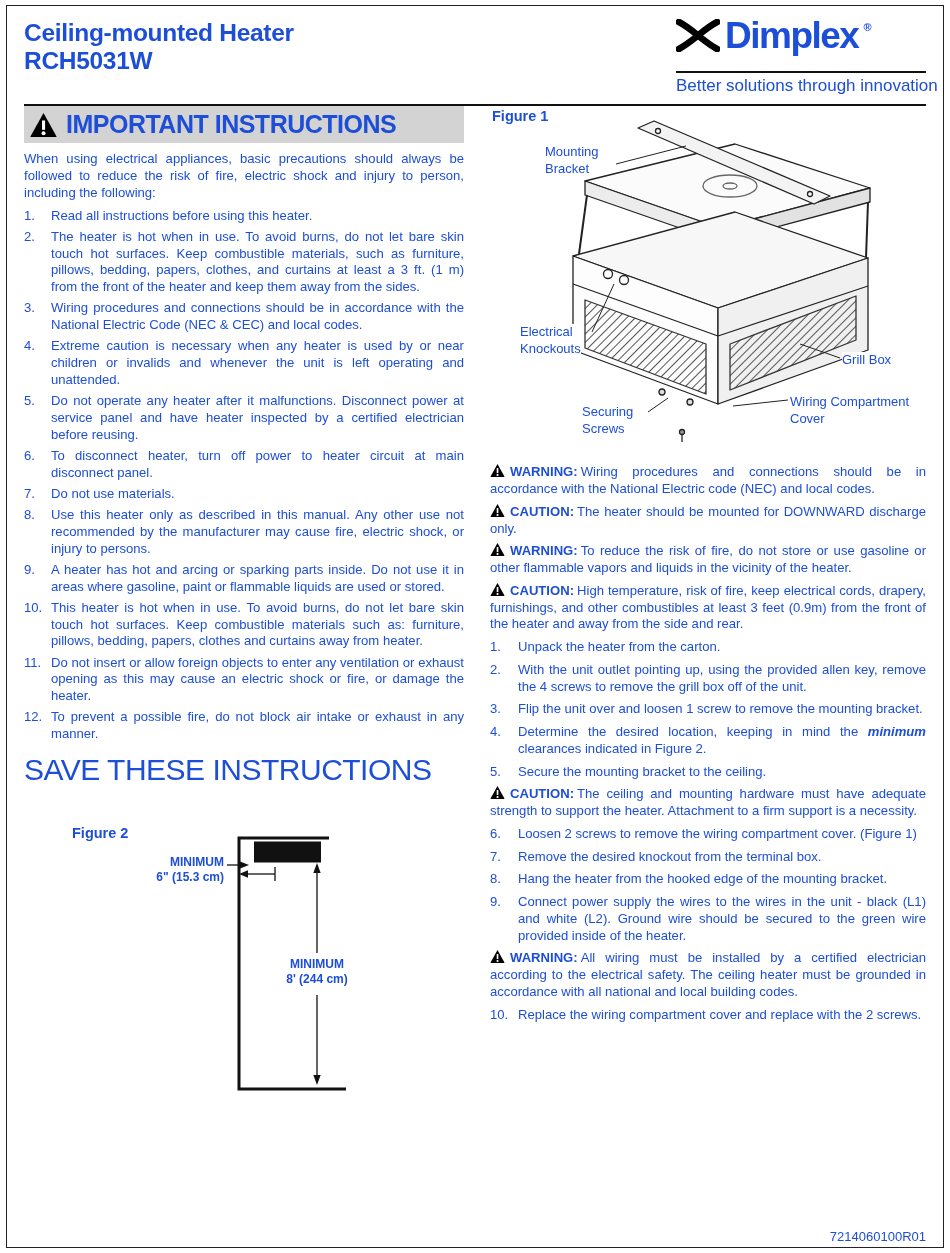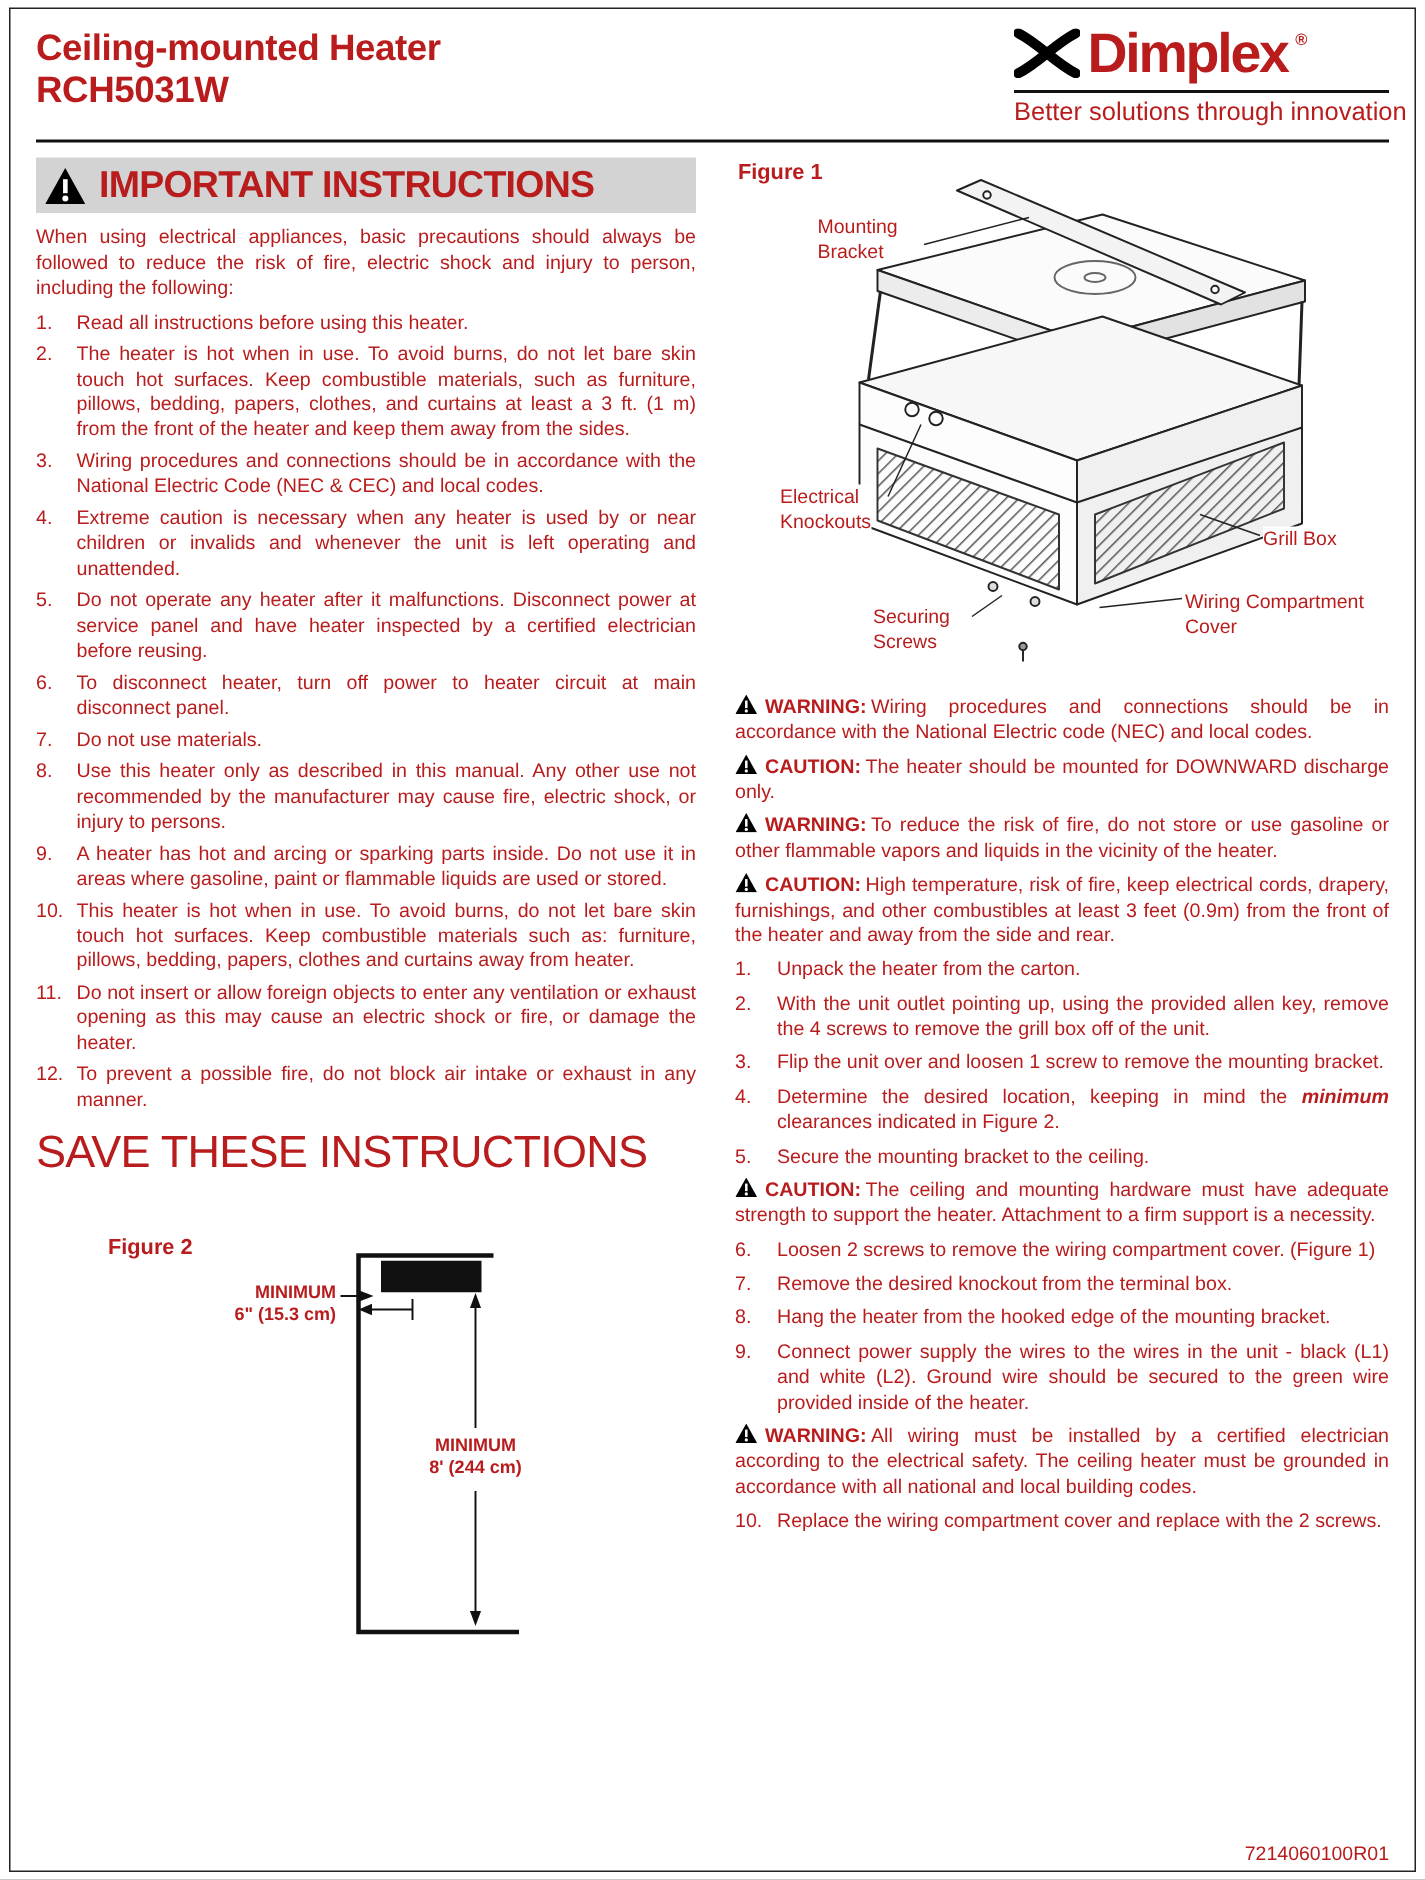--- a/index.html
+++ b/index.html
@@ -1,35 +1,35 @@
 <!DOCTYPE html>
 <html><head>
 <meta charset="utf-8">
 <style>
   *{box-sizing:border-box;margin:0;padding:0}
   html,body{background:#9a9a9a}
   .page{width:950px;height:1253px;background:#fff;position:relative;margin:0 auto;
-        font-family:"Liberation Sans","DejaVu Sans",sans-serif;color:#b91c1c;overflow:hidden}
+        font-family:"Liberation Sans","DejaVu Sans",sans-serif;color:#1d4ed8;overflow:hidden}
   .sheet{position:absolute;top:5px;left:6px;right:6px;bottom:5px;border:1.5px solid #222;
          padding:13px 17px 8px;overflow:hidden}
 
   
   .masthead{display:flex;justify-content:space-between;align-items:flex-start;
             padding-bottom:8px;border-bottom:2px solid #111}
   .prod-title{font-size:24.5px;font-weight:bold;line-height:1.13;letter-spacing:-.3px}
   .brand{width:250px}
   .brand-row{display:flex;align-items:flex-start;justify-content:flex-start;gap:5px;
-             border-bottom:2px solid #111;padding-bottom:8px}
+             border-bottom:2px solid #111;padding-bottom:19px}
   .brand-mark{width:44px;height:33px;flex:none}
   .brand-name{font-size:37px;font-weight:bold;letter-spacing:-1.5px;line-height:.9}
   .brand-reg{font-size:11px;font-weight:bold;align-self:flex-start;margin-top:2px}
   .brand-tagline{font-size:17px;padding-top:3px;white-space:nowrap}
 
   
-  .cols{display:flex;gap:26px;margin-top:10px;height:1138px}
+  .cols{display:flex;gap:26px;height:1138px}
   .col-l{width:440px;flex:none}
   .col-r{width:436px;flex:none;display:flex;flex-direction:column}
 
   .secbar{background:#d3d3d3;display:flex;align-items:center;gap:9px;padding:4px 6px;margin-bottom:8px}
   .secbar .t{font-weight:bold;white-space:nowrap}
   .secbar-imp .t{font-size:25px;letter-spacing:-.5px}
   .secbar-inst .t{font-size:26px;letter-spacing:-.3px}
   .secbar svg{flex:none}
   .intro{font-size:13.1px;line-height:1.28;text-align:justify;margin-bottom:6px}
   .item{display:flex;margin-bottom:4.5px;font-size:13.1px;line-height:1.28}

